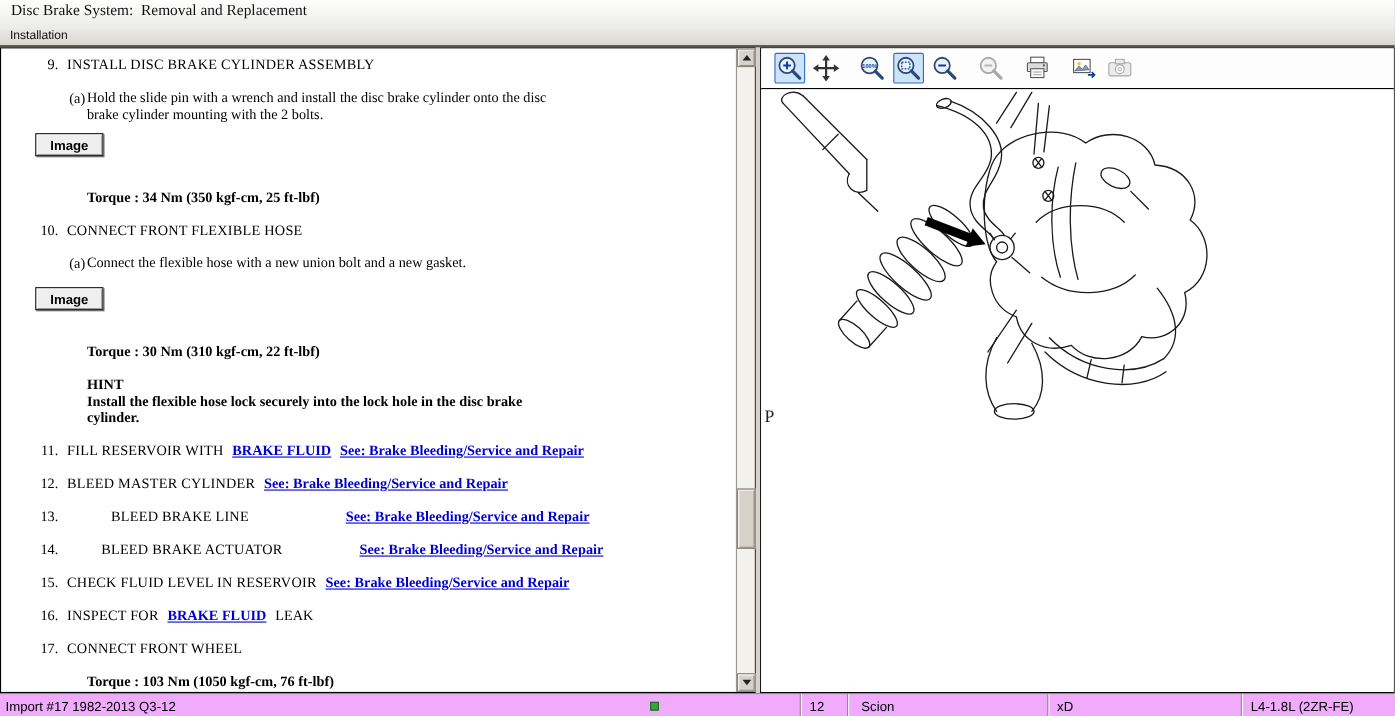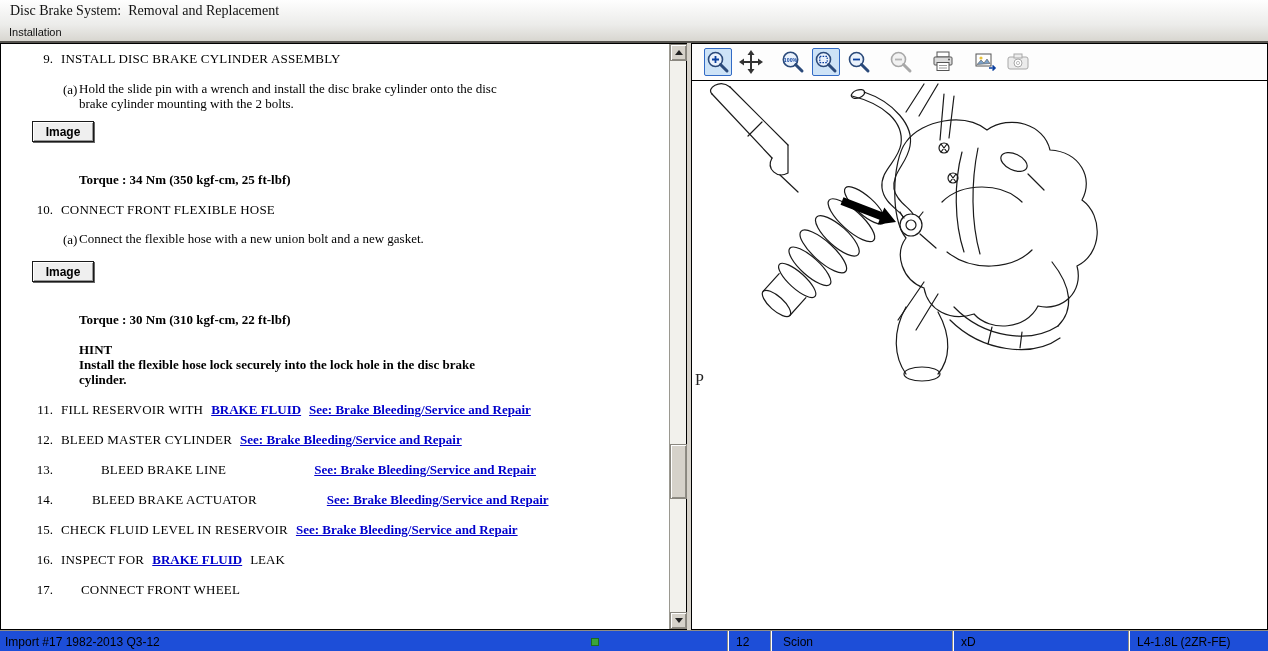--- a/index.html
+++ b/index.html
@@ -102,21 +102,21 @@
     background:#fff; overflow:hidden;
   }
   #stray-p {
     position:absolute; left:3px; top:289px;
     font-family:"Liberation Serif", serif; font-size:16px; color:#222;
   }
 
   
   #status-bar {
     position:absolute; left:0; top:630px; width:1268px; height:21px;
-    background:#1d4ed8; border-top:1px solid #8f8c84;
+    background:#f0abfc; border-top:1px solid #8f8c84;
     font-size:12px; color:#000;
   }
   .status-cell {
     position:absolute; top:0; height:21px; display:flex; align-items:center;
     padding-left:8px;
     border-left:1px solid #8f8c84; box-shadow:inset 1px 0 0 #ffffff;
   }
   #status-import { position:absolute; left:5px; top:0; height:21px; display:flex; align-items:center; }
   #status-indicator {
     position:absolute; left:591px; top:7px; width:8px; height:8px;
@@ -203,24 +203,25 @@
 
     <div class="abs step-line" style="left:30px; top:508px;">
       <span class="step-num">16.</span>
       <span class="step-title">INSPECT FOR</span>
       <span class="gap8"></span>
       <span class="doc-link">BRAKE FLUID</span>
       <span class="gap8"></span>
       <span>LEAK</span>
     </div>
 
-    <div class="abs step-line" style="left:30px; top:538px;gap:20px;">
+    <div class="abs step-line" style="left:30px; top:538px;">
       <span class="step-num">17.</span>
       <span class="step-title">CONNECT FRONT WHEEL</span>
     </div>
+    <div class="abs torque" style="left:78px; top:568px;">Torque : 103 Nm (1050 kgf-cm, 76 ft-lbf)</div>
 
   </div>
 
   <div id="doc-scrollbar">
     <div class="sb-btn" id="sb-up">
         <div class="tri-up"></div>
       </div>
     <div id="sb-thumb"></div>
     <div class="sb-btn" id="sb-down">
         <div class="tri-down"></div>

